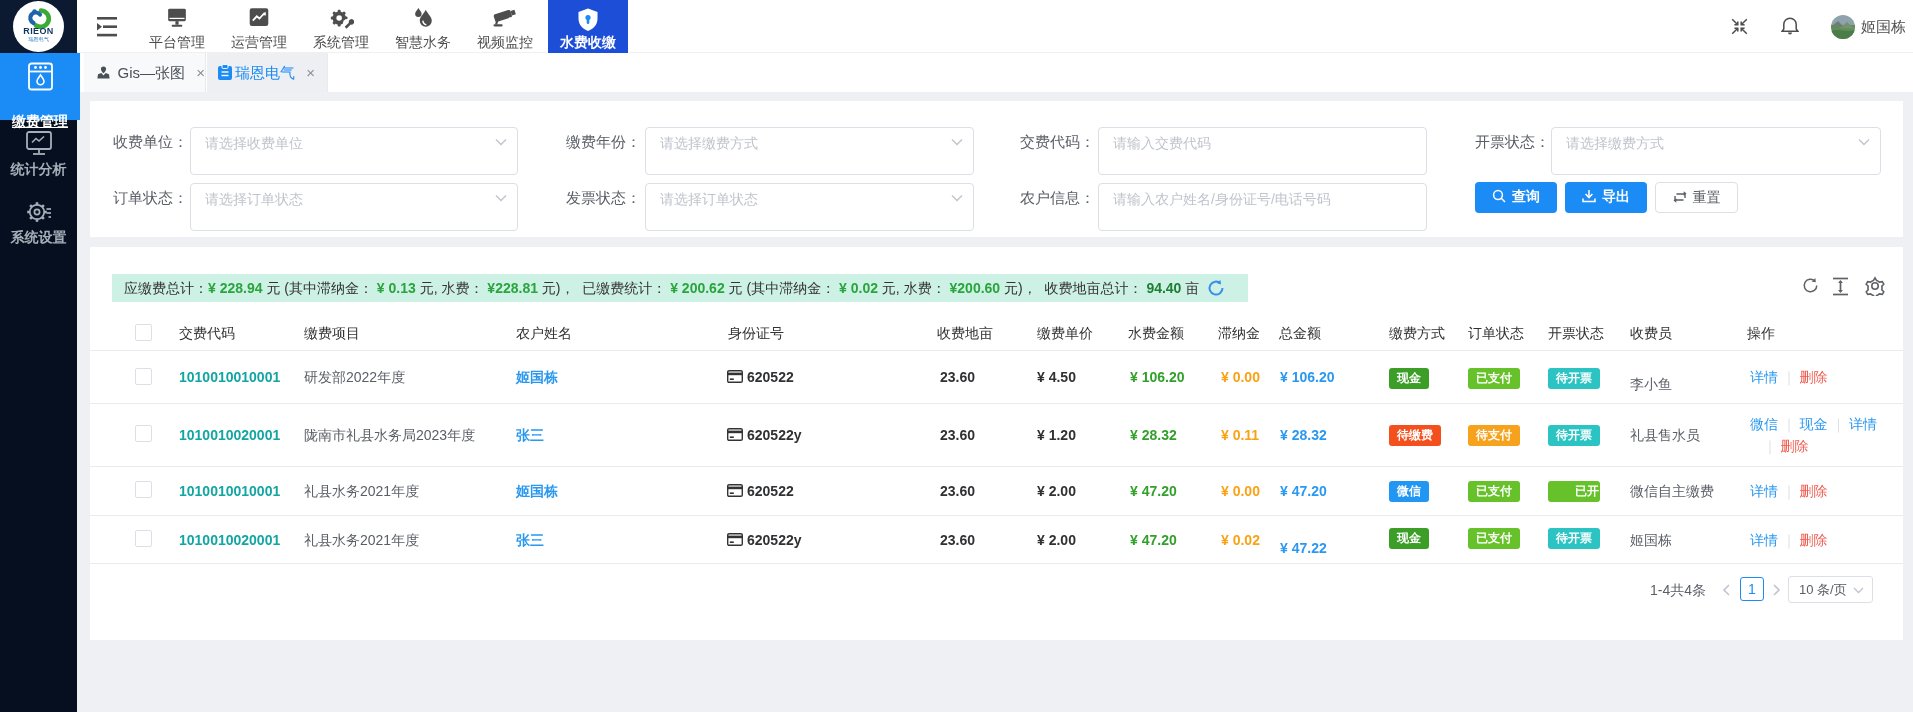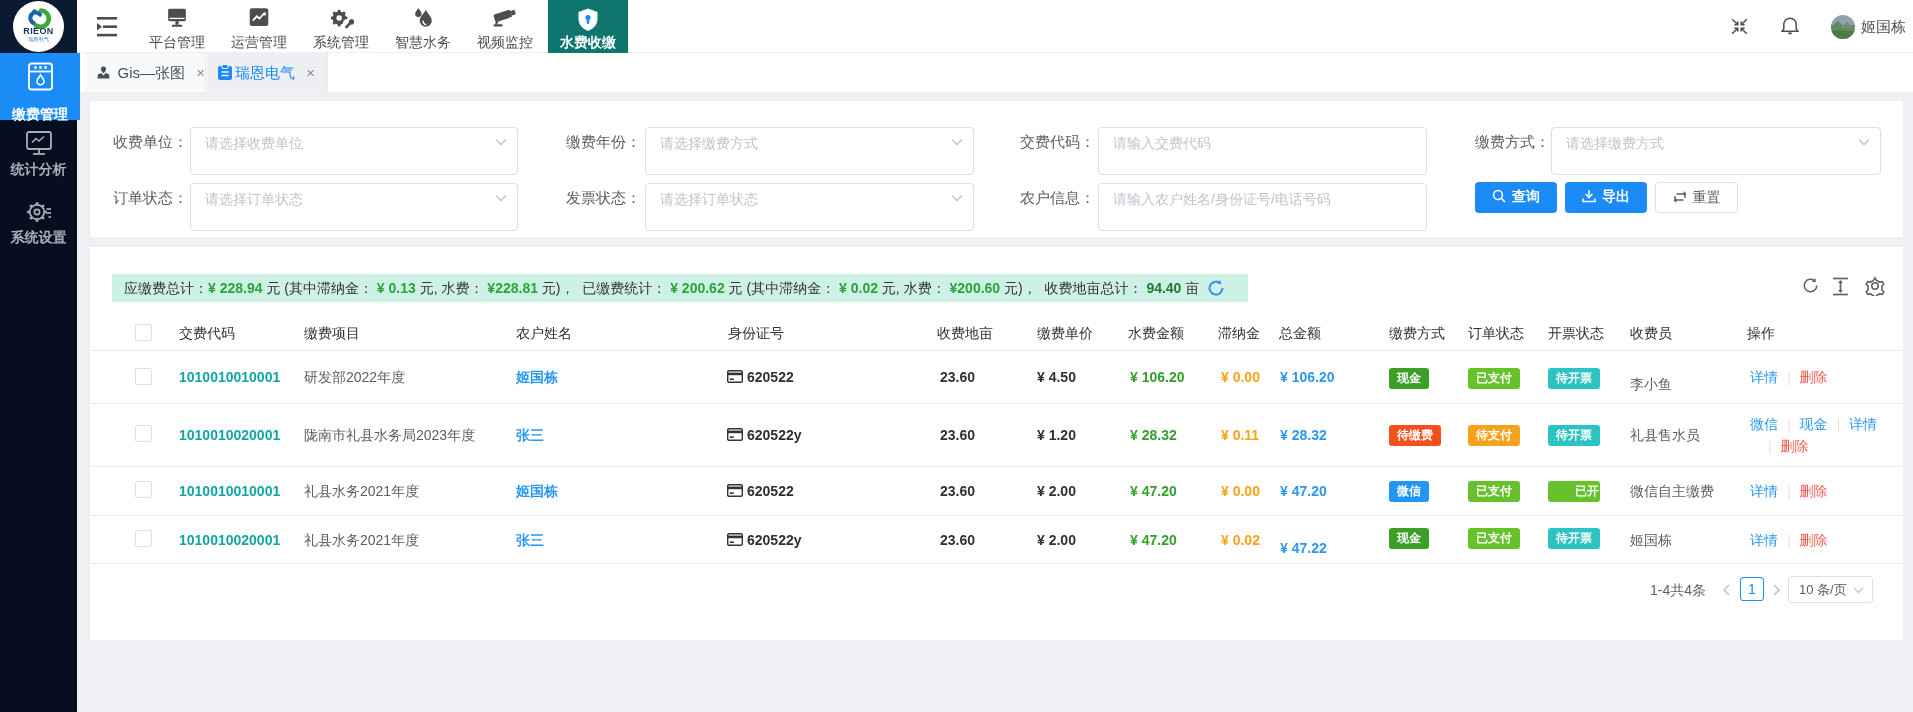--- a/index.html
+++ b/index.html
@@ -7,21 +7,21 @@
 body { font-family:"Liberation Sans", sans-serif; background:#eef0f4; position:relative; font-size:14px; color:#333; }
 .abs { position:absolute; }
 
 
 #topbar { position:absolute; left:0; top:0; width:1913px; height:53px; background:#fff; border-bottom:1px solid #f0f0f0; z-index:5; }
 #logo { position:absolute; left:0; top:0; width:77px; height:53px; background:#0b1a31; z-index:10; }
 #logo .circ { position:absolute; left:13px; top:1px; width:51px; height:51px; background:#fff; border-radius:50%; }
 .menu-item { position:absolute; top:0; height:53px; text-align:center; color:#4d4d4d; }
 .menu-item .mi-ico { position:absolute; left:50%; transform:translateX(-50%); top:7px; }
 .menu-item .mi-txt { position:absolute; left:0; right:0; top:34px; font-size:14px; color:#4d4d4d; }
-.menu-item.active { background:#0f766e; }
+.menu-item.active { background:#1d4ed8; }
 .menu-item.active .mi-txt { color:#fff; font-weight:bold; }
 
 
 #sidebar { position:absolute; left:0; top:53px; width:77px; height:659px; background:#050f20; z-index:4; }
 .side-item { position:absolute; left:0; width:77px; text-align:center; color:#a6aeb8; }
 .side-item .si-txt { font-size:14px; display:block; font-weight:bold; }
 .side-item.active { background:#1b8bf5; color:#fff; width:80px; z-index:6; }
 
 
 #tabbar { position:absolute; left:77px; top:53px; width:1836px; height:39px; background:#fff; }
@@ -195,21 +195,21 @@
 <div id="sidebar">
   <div class="side-item active" style="top:0; height:67px;">
     <svg style="margin-top:9px;" width="27" height="29" viewBox="0 0 27 29">
       <rect x="2" y="1.5" width="23" height="26" rx="2.5" fill="none" stroke="#fff" stroke-width="1.8"></rect>
       <line x1="2" y1="9.5" x2="25" y2="9.5" stroke="#fff" stroke-width="1.8"></line>
       <circle cx="8.5" cy="5.5" r="1.4" fill="#fff"></circle>
       <circle cx="13.5" cy="5.5" r="1.4" fill="#fff"></circle>
       <circle cx="18.5" cy="5.5" r="1.4" fill="#fff"></circle>
       <path d="M13.5 13 c-1.8 2.6 -3.5 4.2 -3.5 6.3 a3.5 3.5 0 0 0 7 0 c0 -2.1 -1.7 -3.7 -3.5 -6.3 Z" fill="none" stroke="#fff" stroke-width="1.6"></path>
     </svg>
-    <span class="si-txt" style="margin-top:12px; color:#fff;">缴费管理</span>
+    <span class="si-txt" style="margin-top:19px; color:#fff;text-decoration:underline;">缴费管理</span>
   </div>
   <div class="side-item" style="top:72px; height:60px;">
     <svg style="margin-top:5px;" width="30" height="28" viewBox="0 0 30 28">
       <rect x="3" y="2" width="24" height="17" rx="2" fill="none" stroke="#a6aeb8" stroke-width="1.8"></rect>
       <polyline points="8,12.5 12,8.5 15,11 20,6.5" fill="none" stroke="#a6aeb8" stroke-width="1.6"></polyline>
       <line x1="15" y1="19" x2="15" y2="23" stroke="#a6aeb8" stroke-width="1.8"></line>
       <line x1="9" y1="24" x2="21" y2="24" stroke="#a6aeb8" stroke-width="1.8"></line>
     </svg>
     <span class="si-txt">统计分析</span>
   </div>
@@ -272,21 +272,21 @@
   <div class="finput" style="left:555px; top:26px; width:329px;">
     <span class="ph">请选择缴费方式</span>
     <svg class="chev" width="12" height="8" viewBox="0 0 12 8">
         <polyline points="1,1.5 6,6.5 11,1.5" fill="none" stroke="#c0c4cc" stroke-width="1.4"></polyline>
       </svg>
   </div>
   <div class="flabel" style="left:930px; top:32px;">交费代码：</div>
   <div class="finput" style="left:1008px; top:26px; width:329px;">
     <span class="ph">请输入交费代码</span>
   </div>
-  <div class="flabel" style="left:1385px; top:32px;">缴费方式：</div>
+  <div class="flabel" style="left:1385px; top:32px;">开票状态：</div>
   <div class="finput" style="left:1461px; top:26px; width:330px;">
     <span class="ph">请选择缴费方式</span>
     <svg class="chev" width="12" height="8" viewBox="0 0 12 8">
         <polyline points="1,1.5 6,6.5 11,1.5" fill="none" stroke="#c0c4cc" stroke-width="1.4"></polyline>
       </svg>
   </div>
 
   <div class="flabel" style="left:23px; top:88px;">订单状态：</div>
   <div class="finput" style="left:100px; top:82px; width:328px;">
     <span class="ph">请选择订单状态</span>

